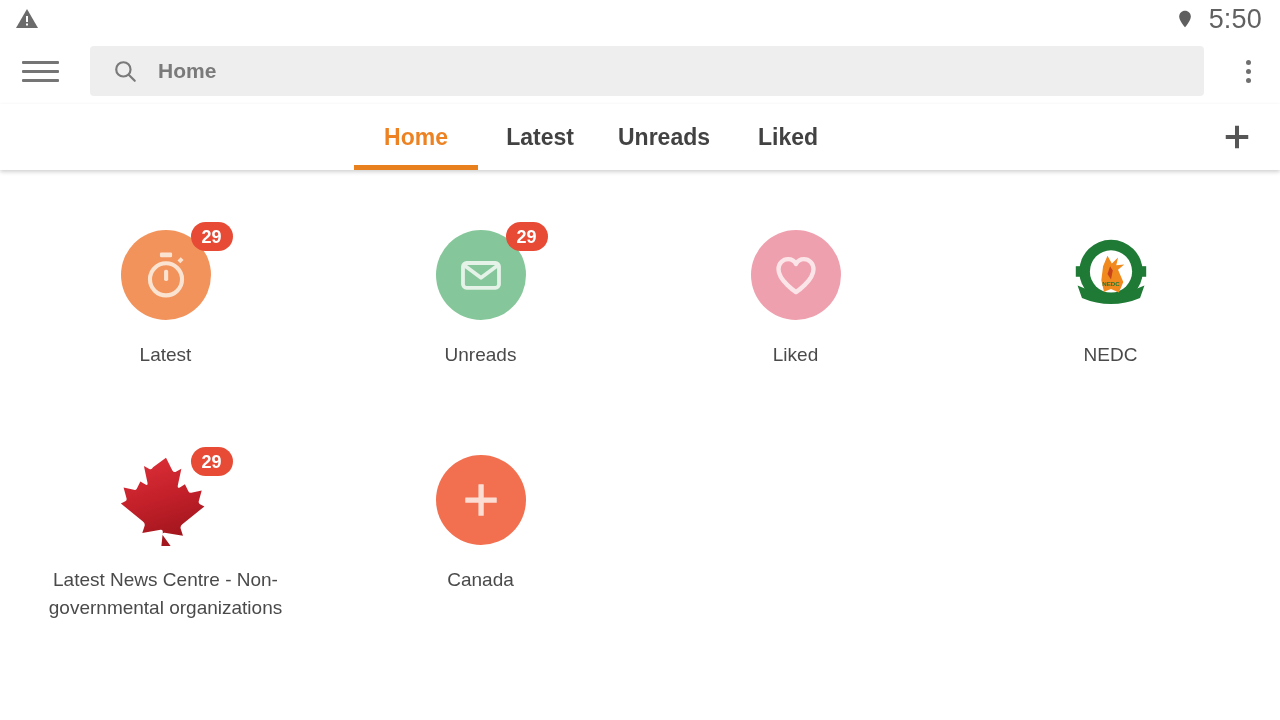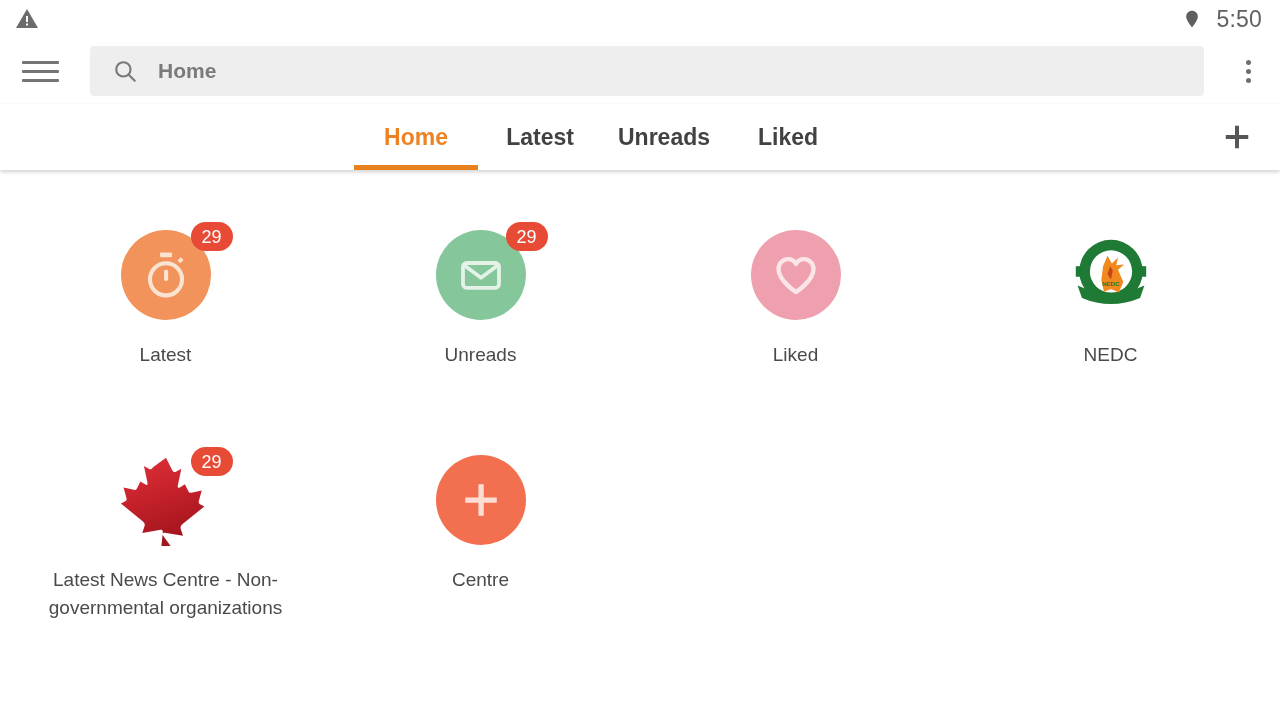--- a/index.html
+++ b/index.html
@@ -15,21 +15,21 @@
     height: 38px;
     display: flex;
     align-items: center;
     padding: 0 18px 0 14px;
     background: #ffffff;
   }
   .statusbar .left { display: flex; align-items: center; gap: 8px; }
   .statusbar .spacer { flex: 1; }
   .statusbar .right { display: flex; align-items: center; gap: 14px; }
   .status-time {
-    font-size: 23px;
+    font-size: 27px;
     color: #616161;
     letter-spacing: .2px;
   }
   .icon-svg { display: block; }
 
   
   .appbar {
     height: 66px;
     display: flex;
     align-items: center;
@@ -157,21 +157,21 @@
   }
   .badge {
     position: absolute;
     top: -8px; right: -22px;
     min-width: 42px; height: 29px;
     padding: 0 8px;
     border-radius: 15px;
     background: #E74B36;
     color: #ffffff;
     font-size: 18px;
-    font-weight: normal;
+    font-weight: bold;
     display: flex; align-items: center; justify-content: center;
     line-height: 1;
   }
   .tile-label {
     margin-top: 21px;
     font-size: 19px;
     color: #4a4a4a;
     text-align: center;
     max-width: 250px;
     line-height: 1.45;
@@ -338,17 +338,17 @@
 
     <div class="tile">
       <div class="tile-art">
         <div class="circle" style="background:#F27050;">
           <svg class="icon-svg" width="44" height="44" viewBox="0 0 24 24">
             <rect x="10.6" y="3.4" width="2.9" height="17.2" rx="0.3" fill="#FBDDD3"></rect>
             <rect x="3.4" y="10.6" width="17.2" height="2.9" rx="0.3" fill="#FBDDD3"></rect>
           </svg>
         </div>
       </div>
-      <div class="tile-label">Centre</div>
+      <div class="tile-label">Canada</div>
     </div>
 
   </div>
 </div>
 
 </body></html>

